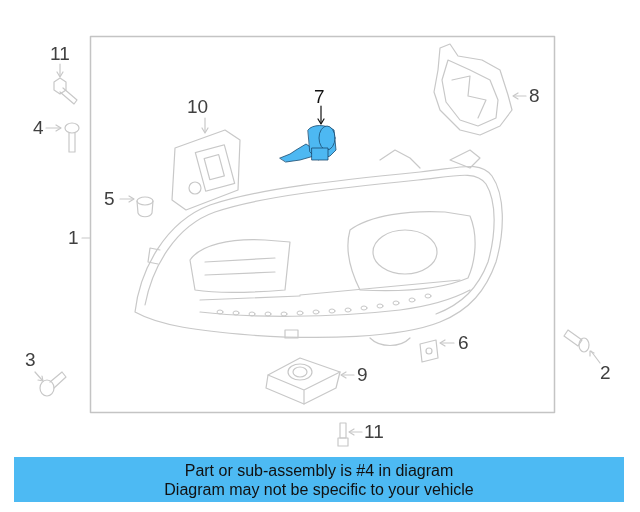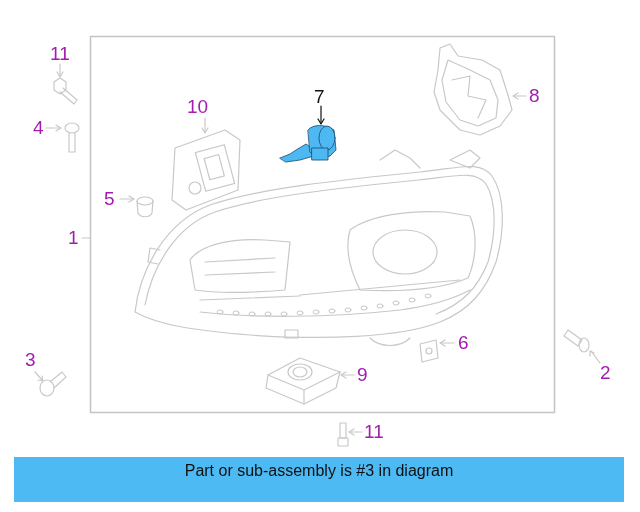--- a/index.html
+++ b/index.html
@@ -1,18 +1,18 @@
 <!DOCTYPE html>
 <html><head>
 <meta charset="utf-8">
 <style>
   html,body{margin:0;padding:0;background:#fff;}
   body{width:640px;height:512px;position:relative;overflow:hidden;font-family:"Liberation Sans",sans-serif;}
   #diagram{position:absolute;left:0;top:0;width:640px;height:450px;}
-  .callout{position:absolute;font-family:"Liberation Sans",sans-serif;font-size:19px;color:#a21caf;line-height:1;}
+  .callout{position:absolute;font-family:"Liberation Sans",sans-serif;font-size:19px;color:#404040;line-height:1;}
   .callout.active{color:#111;}
   #banner{position:absolute;left:14px;top:457px;width:610px;height:45px;background:#4dbaf3;color:#111;text-align:center;font-size:16px;line-height:19px;padding-top:4px;box-sizing:border-box;}
   #banner div{white-space:nowrap;}
 </style>
 </head>
 <body>
 
 <svg id="diagram" width="640" height="450" viewBox="0 0 640 450" xmlns="http://www.w3.org/2000/svg" fill="none" stroke="#c8c8c8" stroke-width="1.2" stroke-linejoin="round" stroke-linecap="round">
 
   <rect x="90.5" y="36.5" width="464" height="376" stroke="#c4c4c4" stroke-width="1.5"></rect>
@@ -143,14 +143,15 @@
 <span class="callout" style="left:104px;top:189px;">5</span>
 <span class="callout" style="left:458px;top:333px;">6</span>
 <span class="callout active" style="left:314px;top:87px;">7</span>
 <span class="callout" style="left:529px;top:86px;">8</span>
 <span class="callout" style="left:357px;top:365px;">9</span>
 <span class="callout" style="left:187px;top:97px;">10</span>
 <span class="callout" style="left:50px;top:44px;">11</span>
 <span class="callout" style="left:364px;top:422px;">11</span>
 
 <div id="banner">
-  <div>Part or sub-assembly is #3 in diagram</div>
+  <div>Part or sub-assembly is #4 in diagram</div>
+  <div>Diagram may not be specific to your vehicle</div>
 </div>
 
 </body></html>

